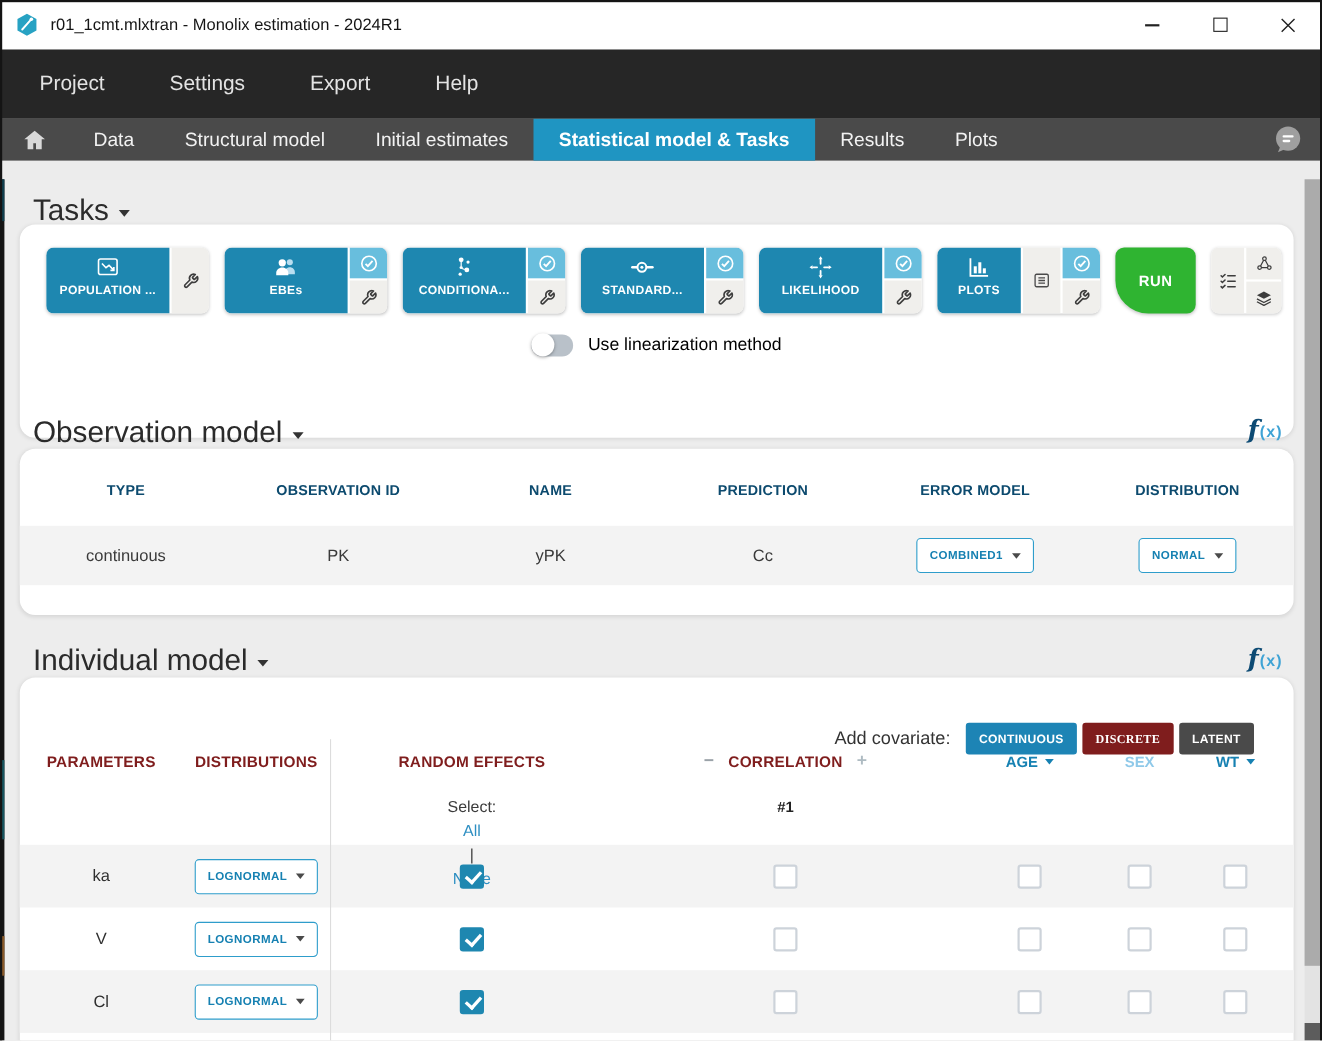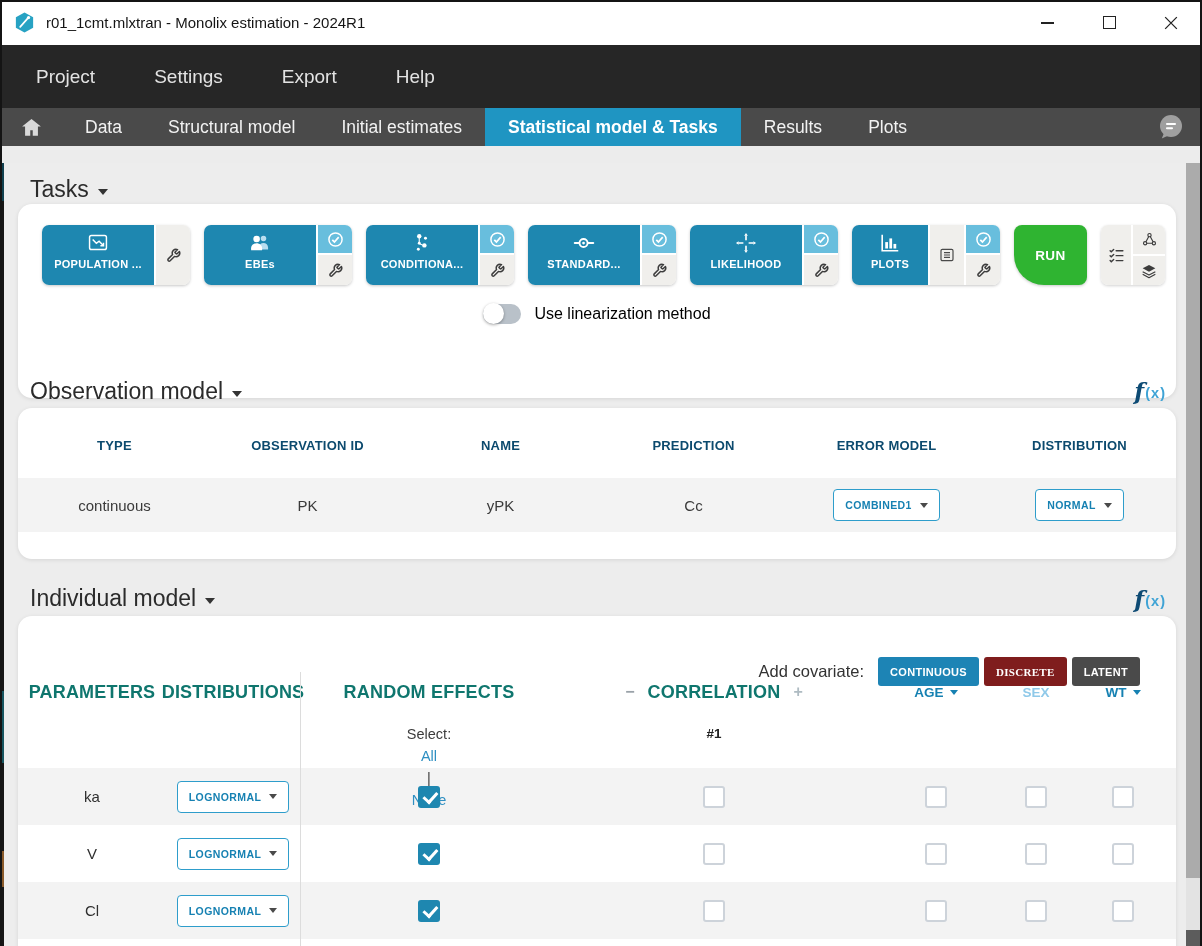--- a/index.html
+++ b/index.html
@@ -33,21 +33,21 @@
   
   .page{position:absolute;left:4px;top:163px;right:16px;bottom:0;background:#ededed;overflow:hidden;}
   .leftstrip{position:absolute;left:0;top:163px;width:4px;height:783px;background:#161616;z-index:5;}
   .leftstrip .seg1{position:absolute;top:0;width:4px;height:38px;background:#11404f;}
   .leftstrip .seg2{position:absolute;top:528px;width:4px;height:72px;background:#175560;}
   .leftstrip .seg3{position:absolute;top:688px;width:4px;height:36px;background:#8a5a2a;}
   .scrollbar{position:absolute;right:0;top:163px;width:16px;height:783px;background:#e3e3e3;z-index:6;}
   .scroll-thumb{position:absolute;left:0;top:0;width:16px;height:715px;background:#ababab;cursor:pointer;}
   .scroll-end{position:absolute;left:0;bottom:0;width:16px;height:16px;background:#5c5c5c;}
 
-  .sec-head{position:absolute;left:26px;font-size:23px;color:#2b2b2b;display:flex;align-items:center;gap:9px;cursor:pointer;}
+  .sec-head{position:absolute;left:26px;font-size:27px;color:#2b2b2b;display:flex;align-items:center;gap:9px;cursor:pointer;}
   .sec-caret{width:0;height:0;border-left:5px solid transparent;border-right:5px solid transparent;border-top:6px solid #333;margin-top:4px;}
   .card{position:absolute;left:14px;width:1158px;background:#fff;border-radius:14px;box-shadow:0 1px 4px rgba(0,0,0,0.10);}
 
   .fx{position:absolute;right:20px;display:flex;align-items:flex-start;cursor:pointer;}
   .fx-f{font-family:"DejaVu Serif","Liberation Serif",serif;font-style:italic;font-weight:bold;font-size:23px;color:#0e4b74;line-height:1;}
   .fx-x{font-size:14.5px;color:#3fa3d5;font-weight:bold;margin-left:1px;margin-top:6px;letter-spacing:1px;}
 
   
   .tasks-card{top:41px;height:194px;}
   .task-row{position:absolute;top:21px;left:24px;display:flex;gap:14px;}
@@ -88,21 +88,21 @@
   .cov-discrete{background:#7f1d1d;font-family:Liberation Serif, serif;}
   .cov-latent{background:#4a4a4a;}
   .ind-table{position:absolute;top:56px;left:0;right:0;bottom:0;}
   .irow{display:flex;align-items:center;}
   .ihead1{height:40px;}
   .ihead2{height:56px;align-items:flex-start;padding-top:14px;box-sizing:border-box;}
   .idata{height:57px;}
   .idata.odd{background:#f3f3f3;}
   .ic{display:flex;justify-content:center;align-items:center;}
   .ic1{width:148px;}.ic2{width:134px;}.ic3{width:258px;}.ic4{width:312px;}.ic5{width:132px;}.ic6{width:68px;}.ic7{flex:1;}
-  .ihdr{font-weight:bold;font-size:18px;color:#0f766e;letter-spacing:.2px;}
+  .ihdr{font-weight:bold;font-size:14px;color:#7f1d1d;letter-spacing:.2px;}
   .cov-hdr{font-weight:bold;font-size:13.5px;display:flex;align-items:center;gap:6px;cursor:pointer;}
   .cov-hdr.blue{color:#1681b2;}
   .cov-hdr.lightblue{color:#8fc9e9;cursor:default;}
   .cov-hdr .btn-caret{border-top-color:#1681b2;}
   .corr-wrap{display:flex;align-items:center;gap:13px;}
   .corr-minus{color:#9aa2a8;font-size:16px;font-weight:bold;cursor:pointer;}
   .corr-plus{color:#aebbc2;font-size:16px;font-weight:bold;cursor:pointer;}
   .select-wrap{display:flex;align-items:center;gap:6px;font-size:14.5px;color:#3c3c3c;flex-direction:column;}
   .select-link{color:#2e8fc2;cursor:pointer;}
   .corr-group{font-weight:bold;font-size:13.5px;color:#222;}

